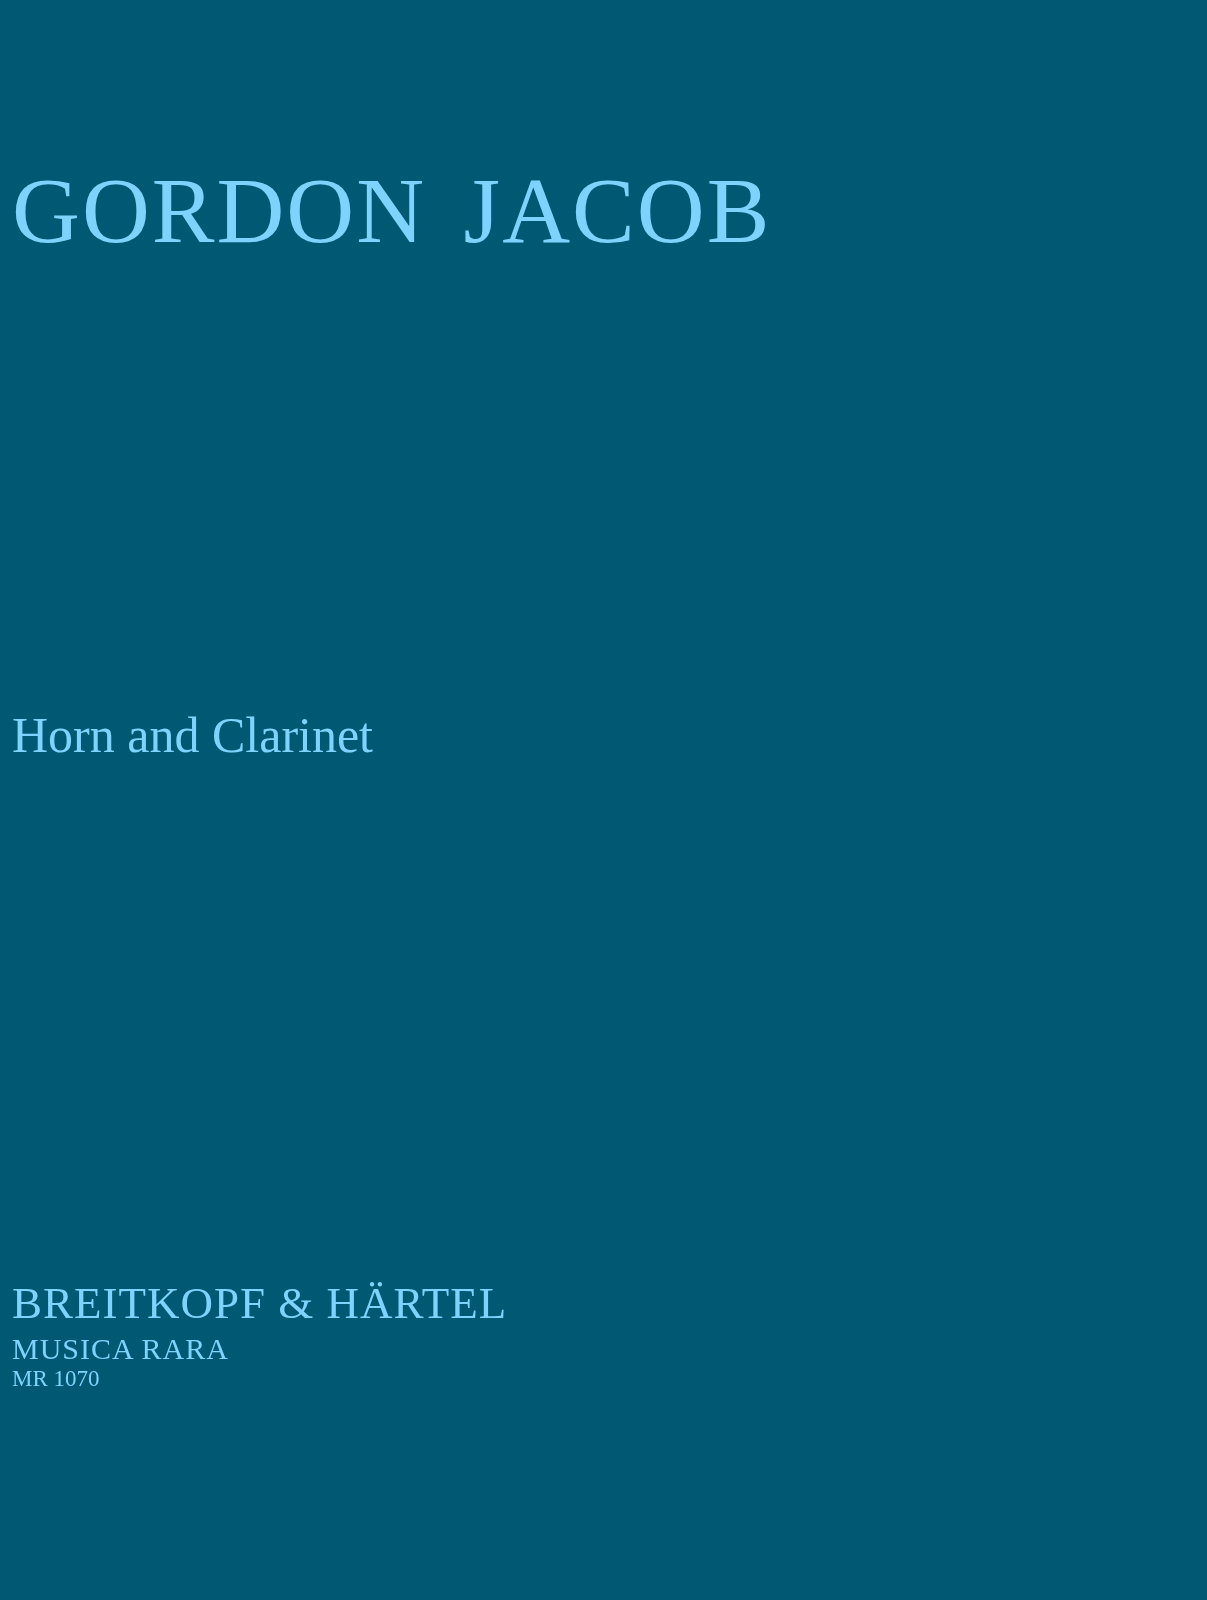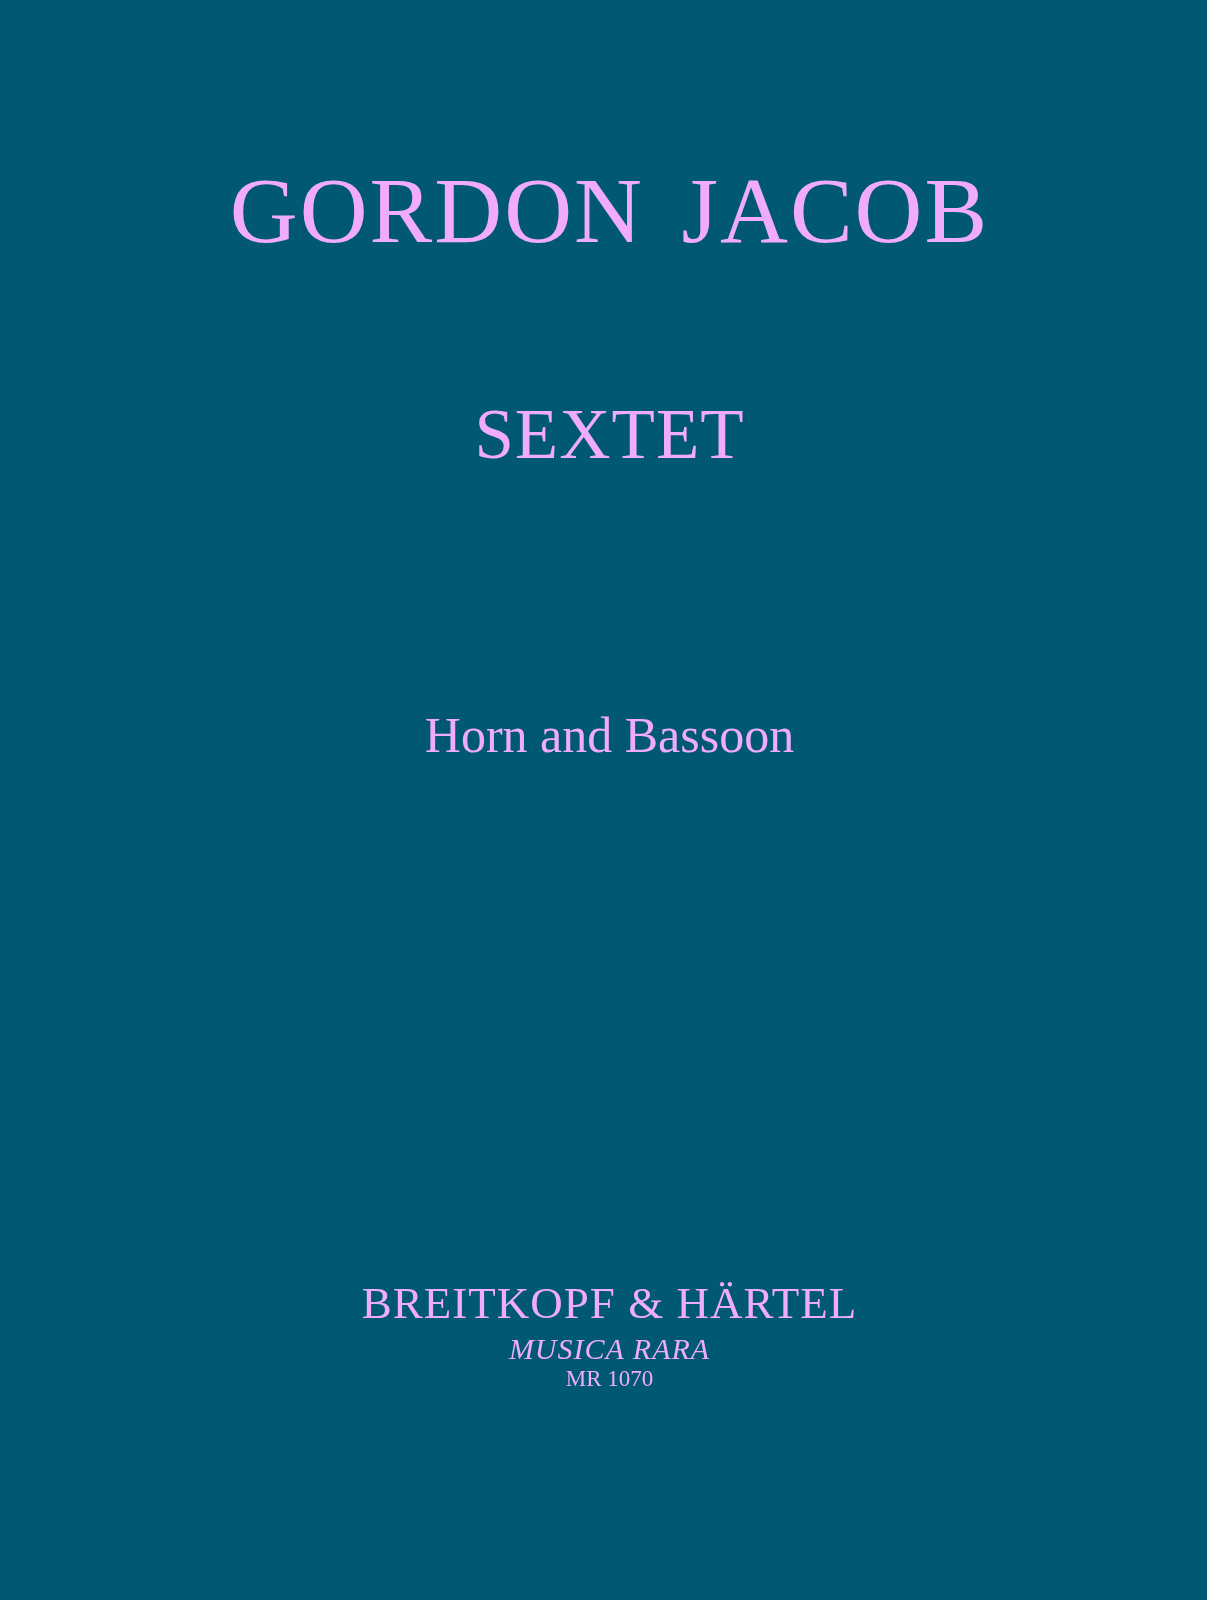--- a/index.html
+++ b/index.html
@@ -15,22 +15,22 @@
     font-family: "Liberation Serif", "DejaVu Serif", serif;
   }
   .cover {
     position: absolute;
     inset: 0;
   }
   .line {
     position: absolute;
     left: 12px;
     right: 0;
-    text-align: center;
-    color: #f0abfc;
+    text-align: left;
+    color: #7dd3fc;
     white-space: pre;
     line-height: 1;
   }
   .composer {
     top: 163px;
     font-size: 94px;
     letter-spacing: 2px;
     word-spacing: 12px;
   }
   .work-title {
@@ -49,40 +49,38 @@
   }
   .publisher {
     top: 1281px;
     font-size: 45px;
     letter-spacing: 1px;
   }
   .imprint {
     top: 1334px;
     font-size: 30px;
     letter-spacing: 1px;
-    font-style: italic;
   }
   .catalog {
     top: 1367px;
     font-size: 23px;
     font-family: Liberation Serif, serif;
   }
 </style>
 </head>
 <body style="background: rgb(1, 88, 115);">
 
 <div class="cover">
 
   <div class="line composer">GORDON JACOB</div>
 
-  <div class="line work-title">SEXTET</div>
 
 
   <div class="line instrumentation">
-    <div>Horn and Bassoon</div>
+    <div>Horn and Clarinet</div>
   </div>
 
   <div class="line publisher">BREITKOPF &amp; HÄRTEL</div>
 
   <div class="line imprint">MUSICA RARA</div>
 
   <div class="line catalog">MR 1070</div>
 
 </div>
 

